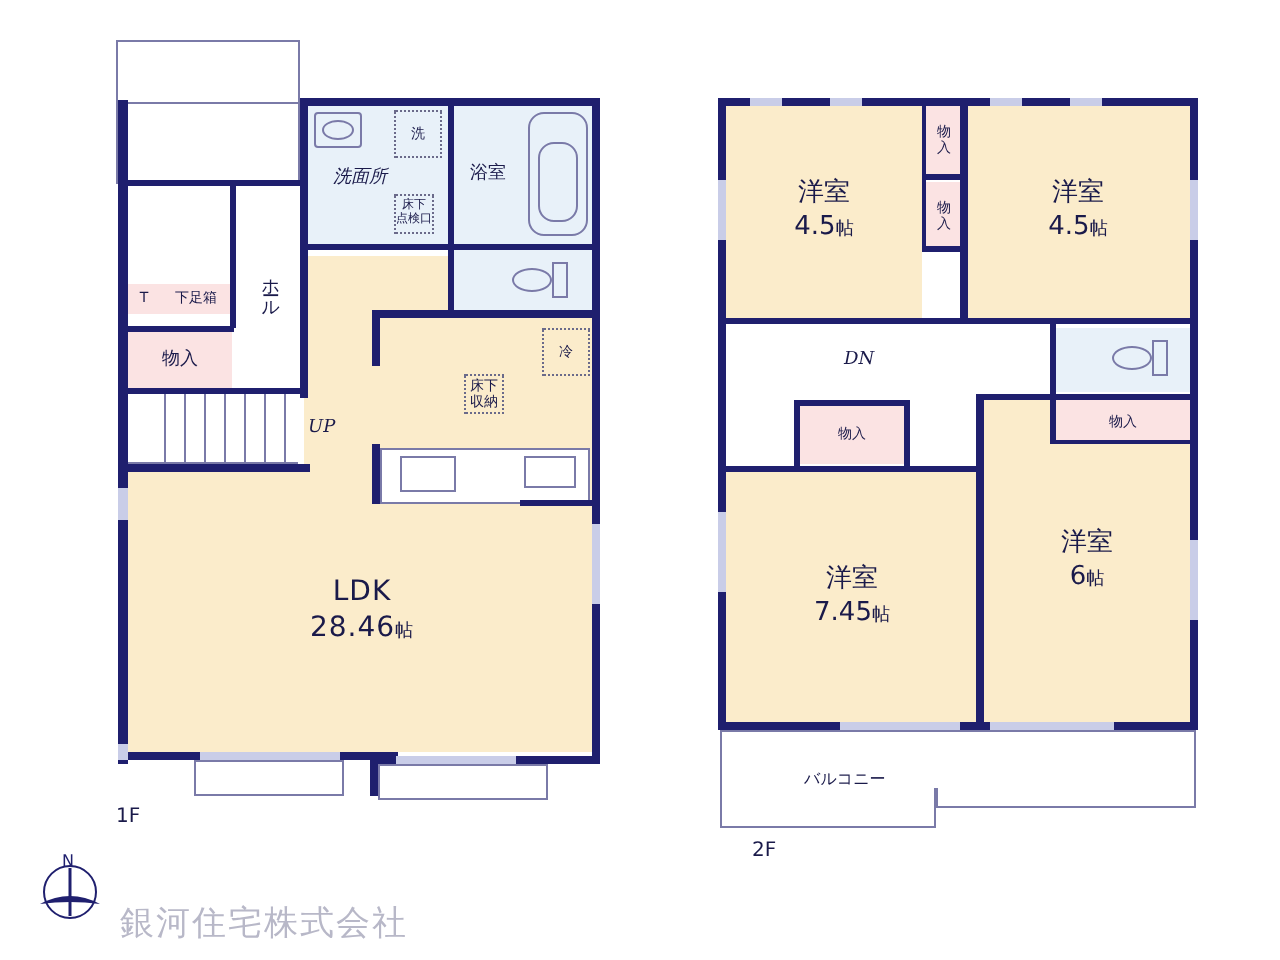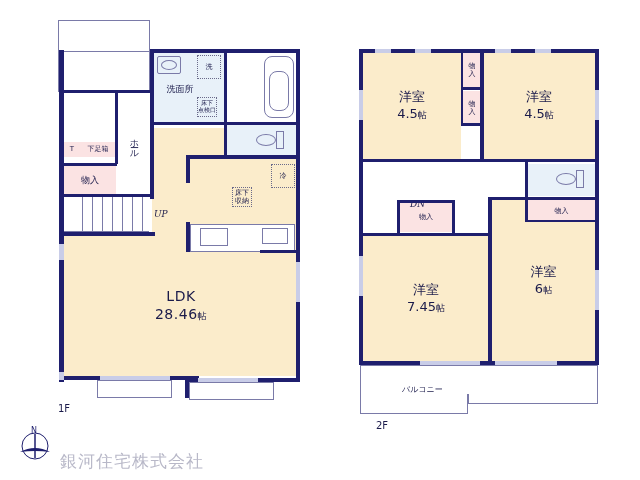--- a/index.html
+++ b/index.html
@@ -47,31 +47,34 @@
   </div>
   <div class="room pink" style="left:64px;top:166px;width:52px;height:28px;border:none;">
     <div class="lbl-sm">物入</div>
   </div>
 
   <div class="room white" style="left:118px;top:92px;width:32px;height:102px;">
     <div class="lbl-sm" style="writing-mode:vertical-rl;">ホール</div>
   </div>
 
   <div class="room blue" style="left:152px;top:52px;width:72px;height:70px;">
-    <div class="lbl-sm" style="margin-top:4px;margin-right:16px;">洗面所</div>
+    <div class="lbl-sm" style="margin-top:4px;margin-right:16px;font-style:italic;">洗面所</div>
   </div>
   <div class="dotted" style="left:197px;top:55px;width:24px;height:24px;">
       <span>洗</span>
     </div>
   <div class="dotted" style="left:197px;top:97px;width:20px;height:20px;white-space:pre;font-size:6px;"><span>床下
 点検口</span></div>
   <div class="outline" style="left:157px;top:56px;width:24px;height:18px;border-radius:2px;">
     <div class="outline" style="left:3px;top:3px;width:16px;height:10px;border-radius:50%;"></div>
   </div>
 
+  <div class="room blue" style="left:227px;top:52px;width:70px;height:70px;">
+    <div class="lbl-sm" style="margin-right:36px;">浴室</div>
+  </div>
   <div class="outline" style="left:264px;top:56px;width:30px;height:62px;border-radius:8px;">
     <div class="outline" style="left:4px;top:14px;width:20px;height:40px;border-radius:8px;"></div>
   </div>
 
   <div class="room blue" style="left:227px;top:125px;width:70px;height:32px;"></div>
   <div class="outline" style="left:256px;top:134px;width:20px;height:12px;border-radius:50%;"></div>
   <div class="outline" style="left:276px;top:131px;width:8px;height:18px;"></div>
 
   <div class="dotted" style="left:271px;top:164px;width:24px;height:24px;">
       <span>冷</span>
@@ -156,21 +159,21 @@
   </div>
   <div class="room pink" style="left:208px;top:200px;width:67px;height:22px;border:none;">
     <div class="lbl-xs">物入</div>
   </div>
 
   <div class="room blue" style="left:208px;top:164px;width:67px;height:32px;"></div>
   <div class="outline" style="left:236px;top:173px;width:20px;height:12px;border-radius:50%;"></div>
   <div class="outline" style="left:256px;top:170px;width:8px;height:18px;"></div>
 
   <div class="abs white" style="left:43px;top:163px;width:36px;height:70px;"></div>
-  <div class="abs italic" style="left:90px;top:175px;margin-top:24px;">DN</div>
+  <div class="abs italic" style="left:102px;top:175px;">DN</div>
 
   <div class="outline" style="left:40px;top:365px;width:238px;height:30px;border-bottom:none;"></div>
   <div class="outline" style="left:40px;top:394px;width:108px;height:20px;border-top:none;"></div>
   <div class="outline" style="left:148px;top:394px;width:130px;height:10px;border-left:1px solid #7a7aa8;border-top:none;border-right:1px solid #7a7aa8;"></div>
   <div class="abs lbl-sm" style="left:82px;top:385px;font-size:8px;">バルコニー</div>
 
   <div class="wall" style="left:39px;top:49px;width:240px;height:4px;"></div>
   <div class="wall" style="left:39px;top:49px;width:4px;height:316px;"></div>
   <div class="wall" style="left:275px;top:49px;width:4px;height:316px;"></div>
   <div class="wall" style="left:39px;top:361px;width:240px;height:4px;"></div>

